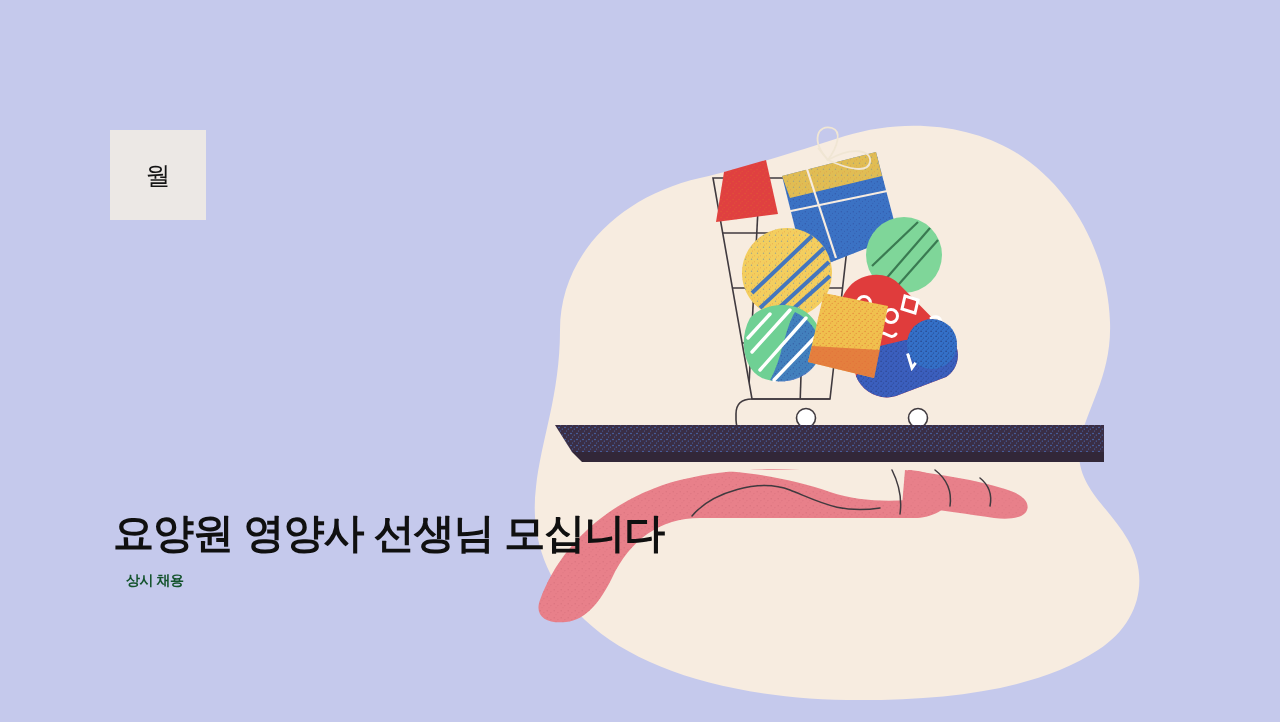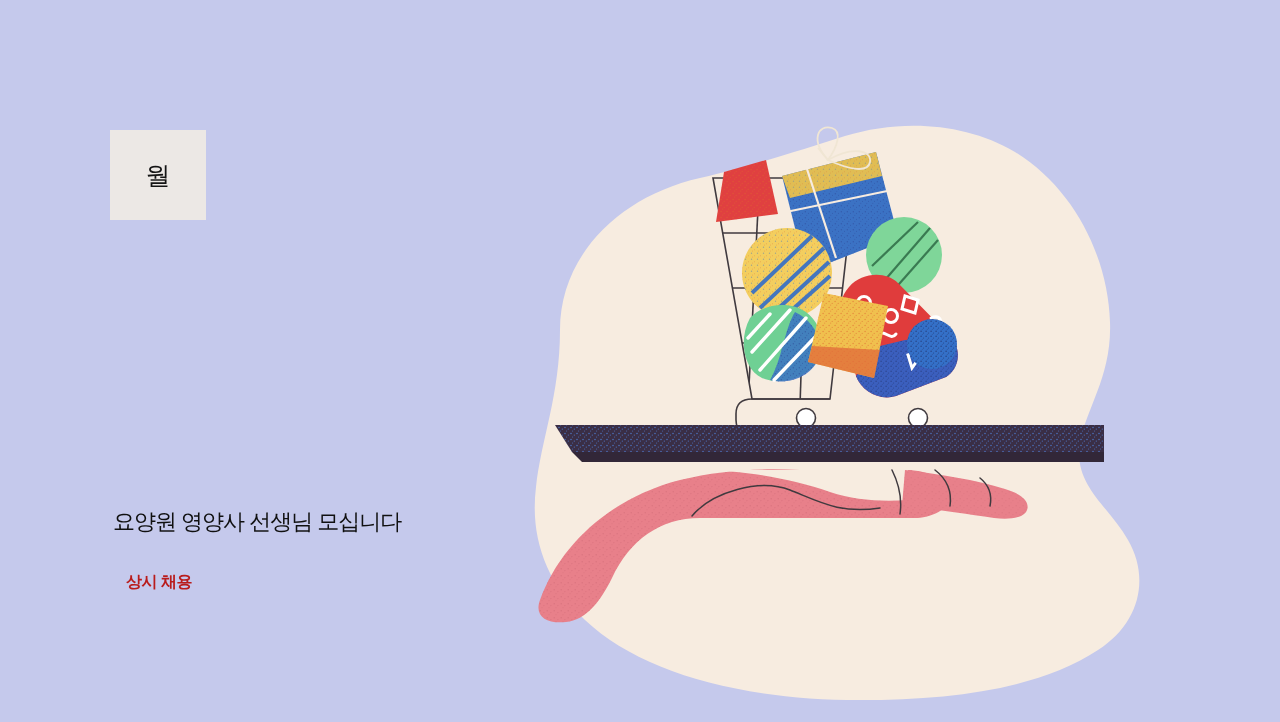--- a/index.html
+++ b/index.html
@@ -73,35 +73,35 @@
     color: #0d0d0d;
     letter-spacing: -1.5px;
     white-space: nowrap;
     line-height: 1;
   }
 
   #job-title {
     position: absolute;
     left: 113px;
     top: 508px;
-    font-size: 22px;
-    font-weight: 400;
+    font-size: 41px;
+    font-weight: 700;
     color: #101010;
     letter-spacing: -1px;
     white-space: nowrap;
     line-height: 1.25;
   }
 
   #employment-type {
     position: absolute;
     left: 126px;
     top: 572px;
-    font-size: 16px;
+    font-size: 14px;
     font-weight: 700;
-    color: #b91c1c;
+    color: #14532d;
     letter-spacing: -0.5px;
     white-space: nowrap;
     line-height: 1.25;
   }
 </style>
 </head>
 <body>
 
 <div id="poster">
 

